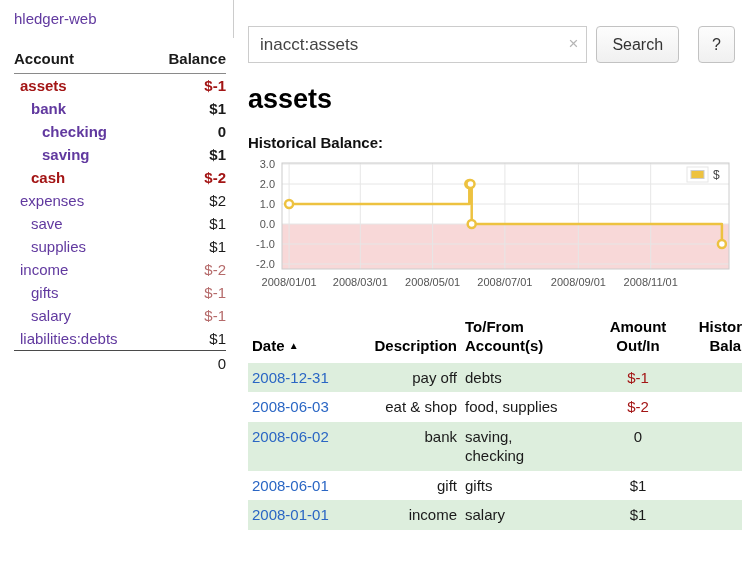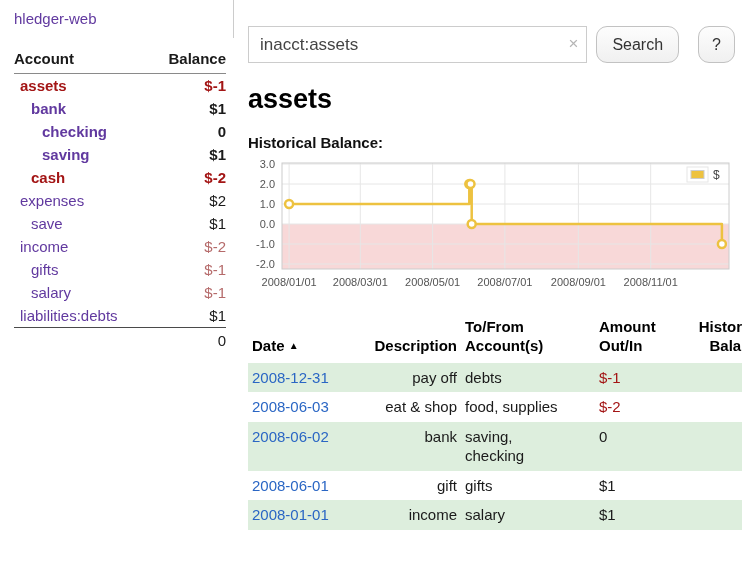--- a/index.html
+++ b/index.html
@@ -40,41 +40,41 @@
   h1{margin:10px 0 0;font-size:31px;font-weight:400;color:#000;letter-spacing:0;}
   .search-row{margin-top:26px;display:flex;align-items:center;}
   .search-input-wrap{position:relative;width:352px;}
   .search-input{
     width:100%;height:37px;box-sizing:border-box;border:1px solid #ccc;border-radius:0;
     font-size:17px;color:#444;padding:6px 30px 6px 11px;outline:none;
     font-family:"Liberation Sans",sans-serif;
   }
   .clear-icon{position:absolute;right:9px;top:8px;color:#b5b5b5;font-size:17px;line-height:20px;}
   .btn{
-    height:37px;box-sizing:border-box;border:1px solid #c2c2c2;border-radius:11px;
+    height:37px;box-sizing:border-box;border:1px solid #c2c2c2;border-radius:4px;
     background:linear-gradient(#fdfdfd,#f0f0f0);color:#333;font-size:16px;
     font-family:"Liberation Sans",sans-serif;padding:0 15px;cursor:pointer;
   }
   .search-btn{margin-left:9px;}
   .help-btn{margin-left:19px;padding:0 13px;}
   h2{margin:21px 0 0;font-size:27px;font-weight:700;color:#000;}
   .chart-label{margin-top:19px;font-size:15px;font-weight:bold;color:#111;}
   .chart-svg{display:block;margin-top:6px;}
   .tick{font-size:11px;fill:#545454;font-family:"Liberation Sans",sans-serif;}
   .legend-label{font-size:12px;fill:#444;font-family:"Liberation Sans",sans-serif;}
 
   
   .register{width:487px;border-collapse:collapse;margin-top:13px;font-size:15px;table-layout:fixed;}
   .register th{font-weight:bold;color:#000;vertical-align:bottom;padding:2px 4px 7px;line-height:1.25;}
   .register td{padding:5px 4px;vertical-align:top;line-height:1.3;}
   .register tbody tr:nth-child(odd){background:var(--row_stripe);}
   .c-date{width:97px;text-align:left;}
   .c-desc{width:100px;text-align:right;}
   .c-acct{width:126px;text-align:left;white-space:pre-line;}
-  .c-amt{width:78px;text-align:left;}
+  .c-amt{width:78px;text-align:center;}
   .c-bal{width:82px;text-align:right;}
   .date-link{color:var(--date_link);text-decoration:none;}
   .sort-icon{font-size:10px;position:relative;top:-2px;color:#000;}
   td.c-amt[data-variant="neg"],td.c-bal[data-variant="neg"]{color:var(--negative);}
   td.c-amt[data-variant="pos"],td.c-bal[data-variant="pos"]{color:#1a1a1a;}
 </style>
 </head>
 <body>
 
 <div class="sidebar">
@@ -107,20 +107,24 @@
       <tr>
         <td class="acct-cell" data-indent="1"><a class="acct-name" data-variant="bold-red">cash</a></td>
         <td class="bal-cell"><span class="acct-bal" data-variant="bold-red">$-2</span></td>
       </tr>
       <tr>
         <td class="acct-cell" data-indent="0"><a class="acct-name" data-variant="purple">expenses</a></td>
         <td class="bal-cell"><span class="acct-bal" data-variant="plain">$2</span></td>
       </tr>
       <tr>
         <td class="acct-cell" data-indent="1"><a class="acct-name" data-variant="purple">save</a></td>
+        <td class="bal-cell"><span class="acct-bal" data-variant="plain">$1</span></td>
+      </tr>
+      <tr>
+        <td class="acct-cell" data-indent="1"><a class="acct-name" data-variant="purple">supplies</a></td>
         <td class="bal-cell"><span class="acct-bal" data-variant="plain">$1</span></td>
       </tr>
       <tr>
         <td class="acct-cell" data-indent="0"><a class="acct-name" data-variant="purple">income</a></td>
         <td class="bal-cell"><span class="acct-bal" data-variant="soft-red">$-2</span></td>
       </tr>
       <tr>
         <td class="acct-cell" data-indent="1"><a class="acct-name" data-variant="purple">gifts</a></td>
         <td class="bal-cell"><span class="acct-bal" data-variant="soft-red">$-1</span></td>
       </tr>

